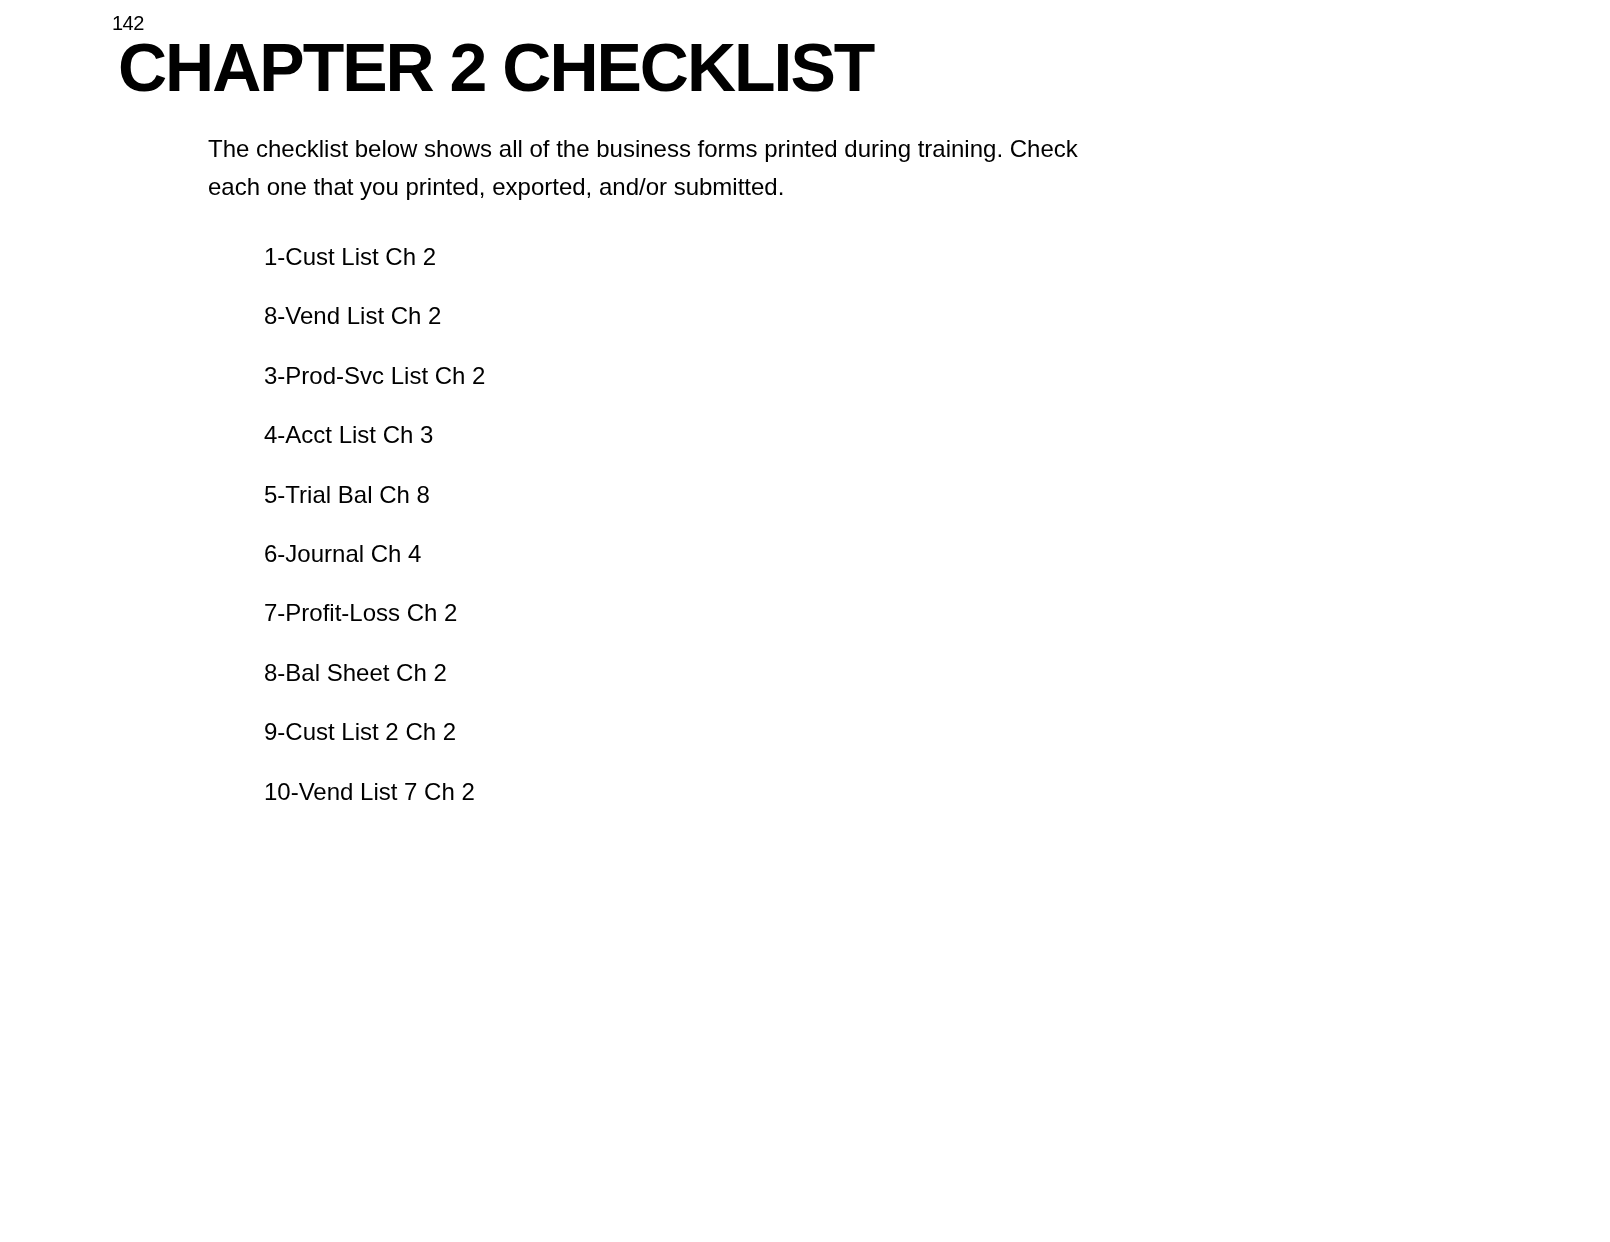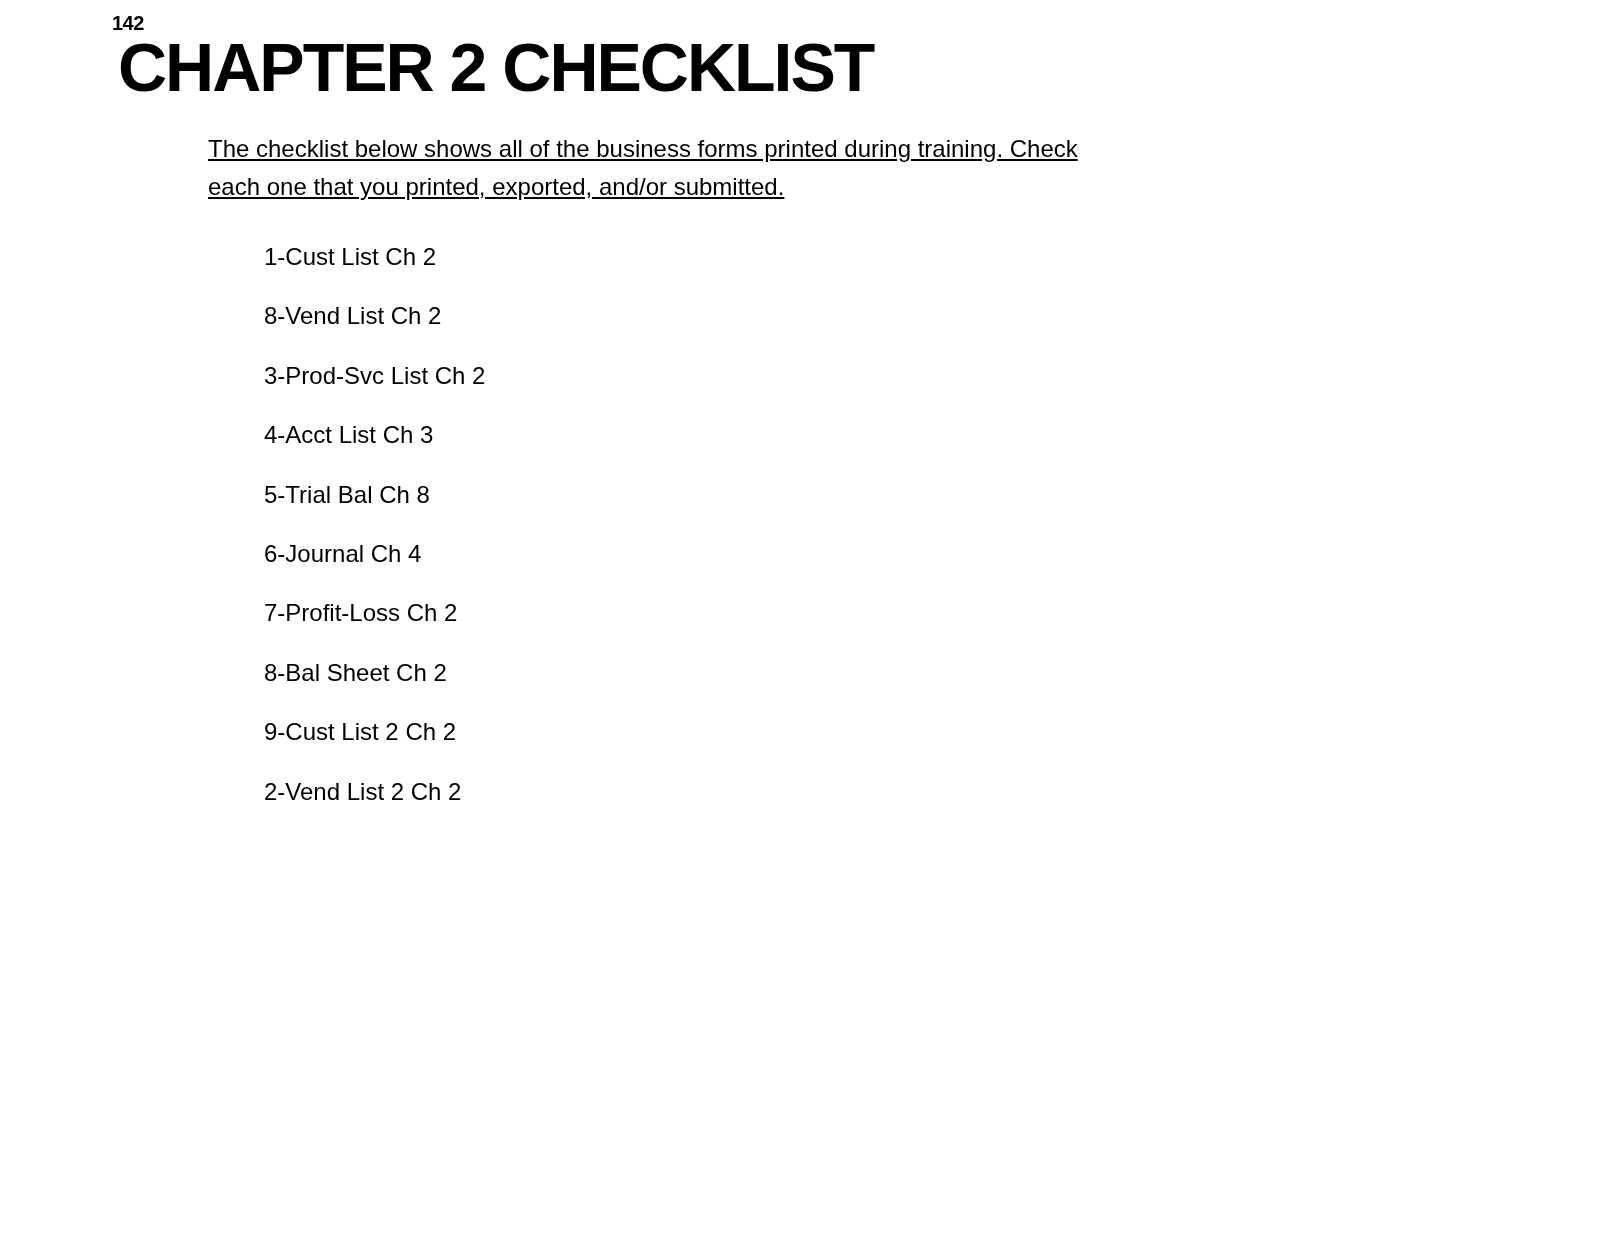--- a/index.html
+++ b/index.html
@@ -12,41 +12,40 @@
       background: #ffffff;
       width: 1610px;
       height: 1242px;
       color: #000000;
     }
     .page-number {
       position: absolute;
       top: 12px;
       left: 112px;
       font-size: 20px;
-      font-weight: 700;
+      font-weight: 400;
       letter-spacing: -0.5px;
     }
     .chapter-title {
       position: absolute;
       top: 28px;
       left: 78px;
       font-size: 68px;
       font-weight: 700;
       letter-spacing: -2px;
       margin-left: 40px;
     }
     .intro-text {
       position: absolute;
       top: 130px;
       left: 208px;
       width: 900px;
       font-size: 24px;
       line-height: 1.6;
       font-weight: 400;
-      text-decoration: underline;
     }
     .checklist {
       position: absolute;
       top: 244px;
       left: 264px;
     }
     .checklist-item {
       font-size: 24px;
       line-height: 1.1;
       margin-bottom: 33px;
@@ -62,14 +61,14 @@
 <div class="checklist">
   <div class="checklist-item">1-Cust List Ch 2</div>
   <div class="checklist-item">8-Vend List Ch 2</div>
   <div class="checklist-item">3-Prod-Svc List Ch 2</div>
   <div class="checklist-item">4-Acct List Ch 3</div>
   <div class="checklist-item">5-Trial Bal Ch 8</div>
   <div class="checklist-item">6-Journal Ch 4</div>
   <div class="checklist-item">7-Profit-Loss Ch 2</div>
   <div class="checklist-item">8-Bal Sheet Ch 2</div>
   <div class="checklist-item">9-Cust List 2 Ch 2</div>
-  <div class="checklist-item">2-Vend List 2 Ch 2</div>
+  <div class="checklist-item">10-Vend List 7 Ch 2</div>
 </div>
 
 </body></html>

